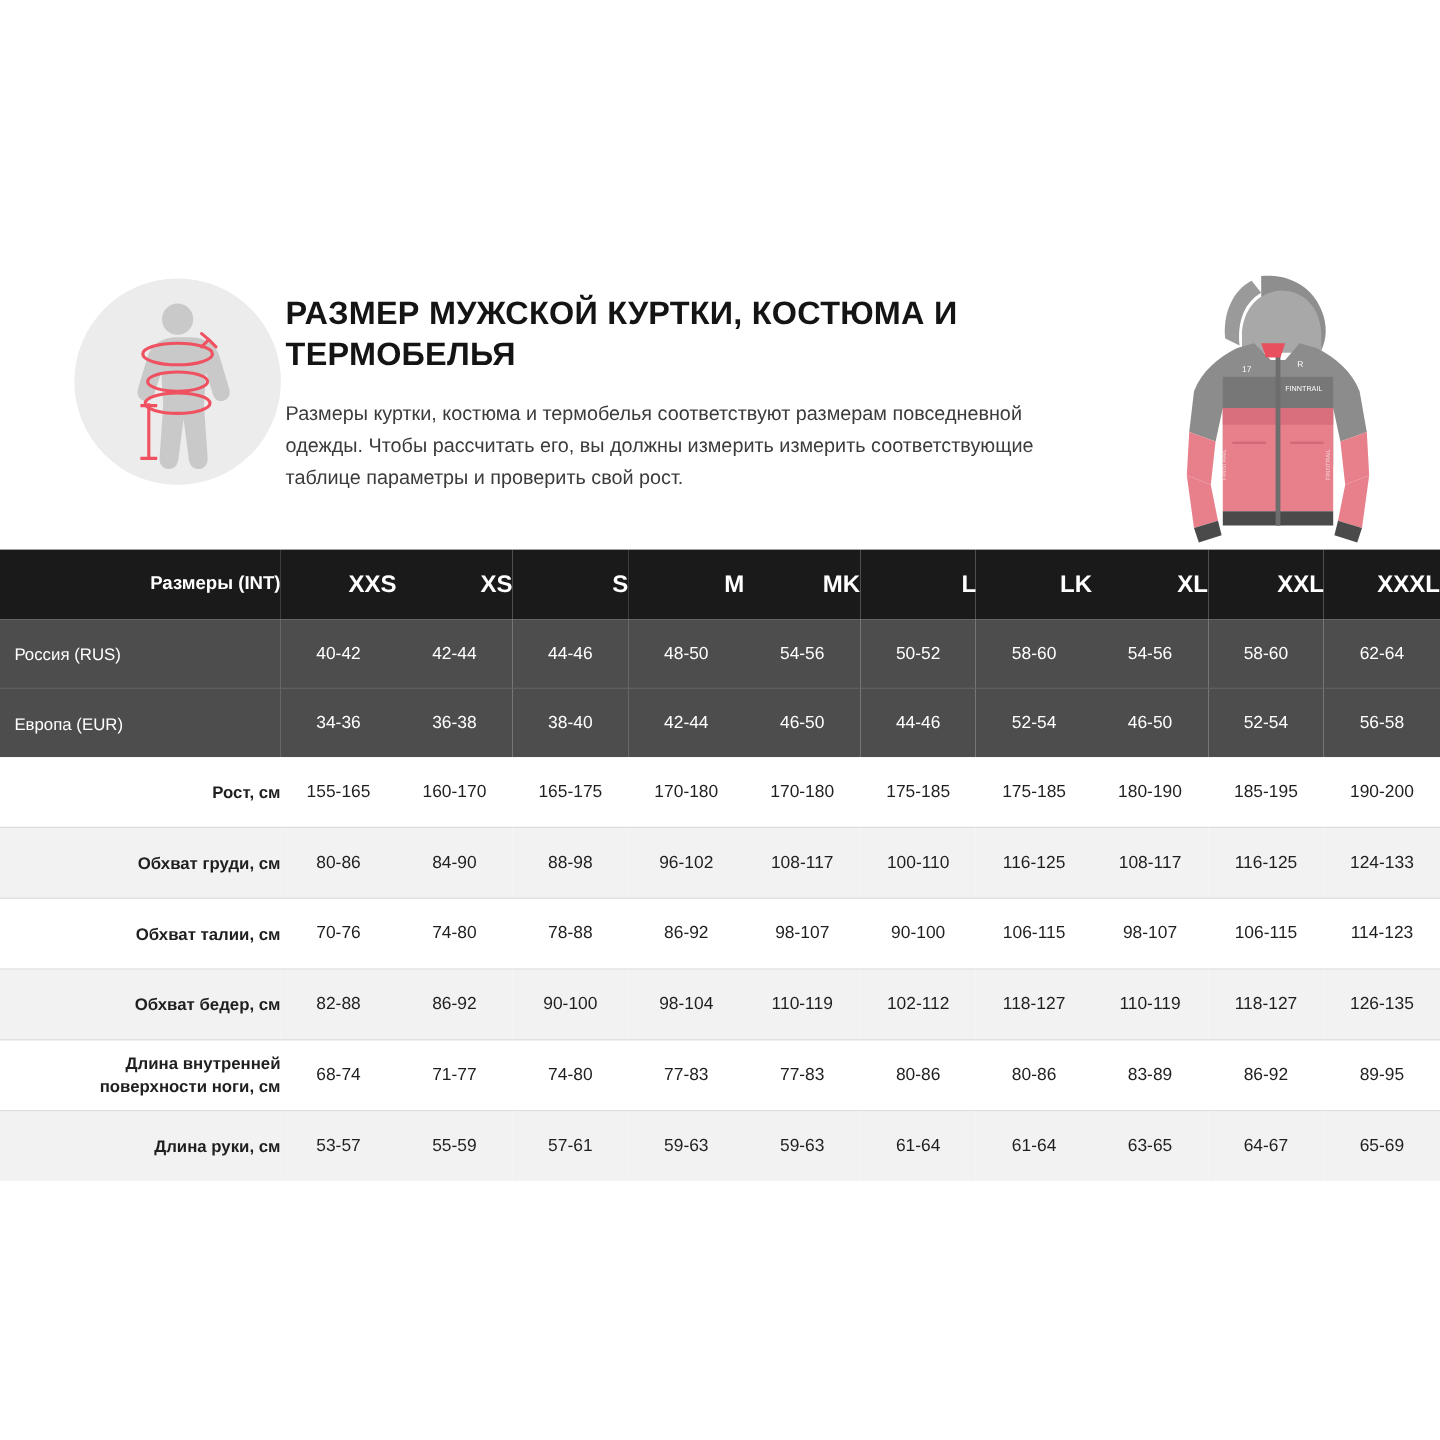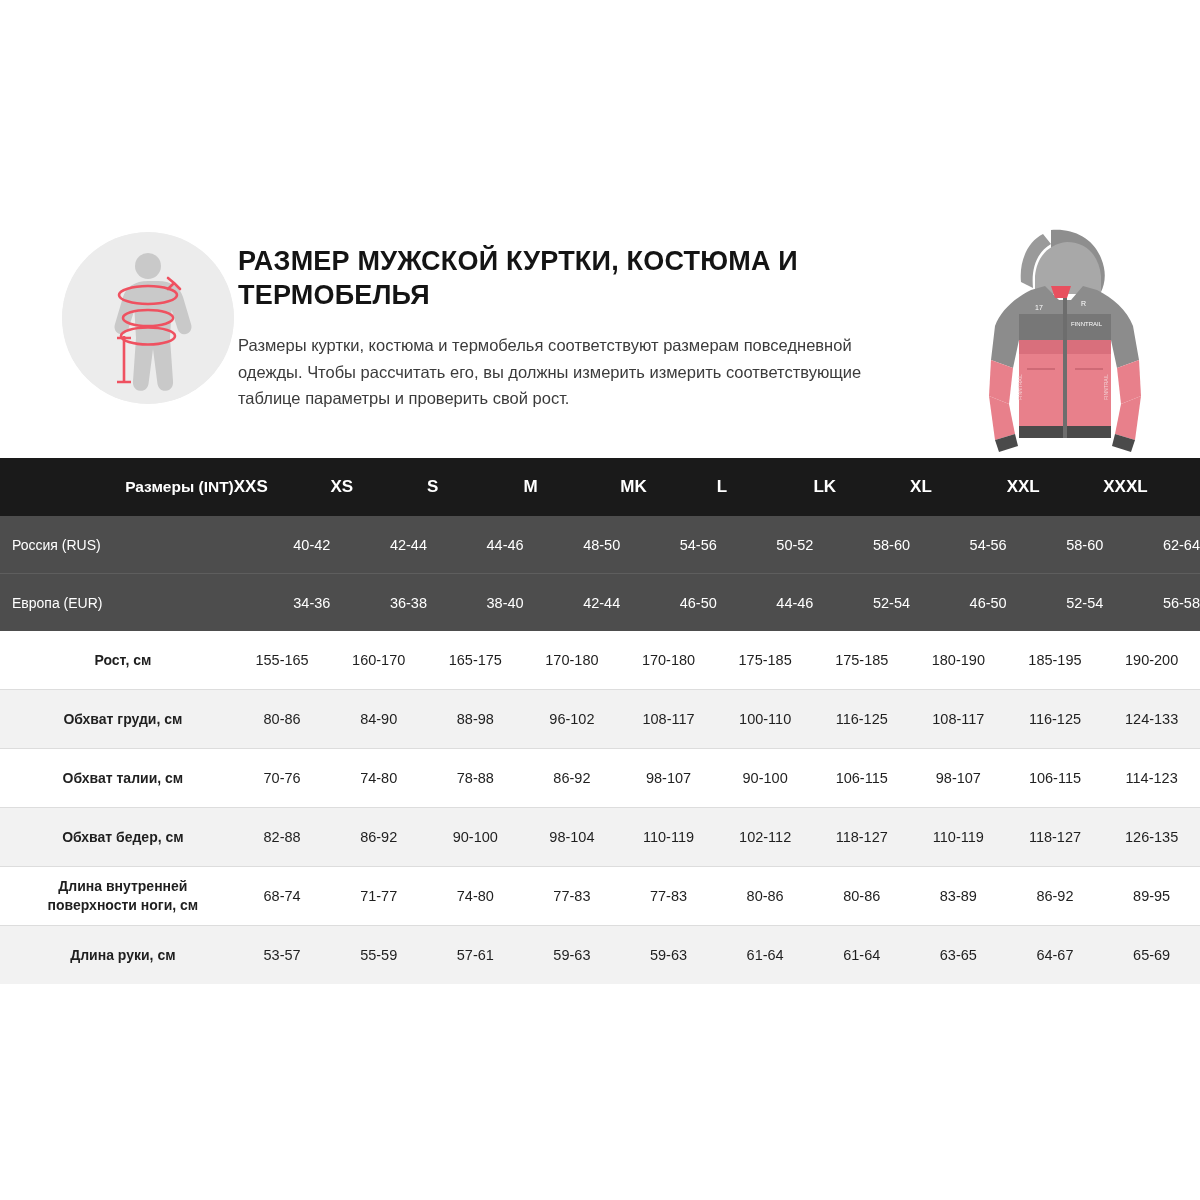--- a/index.html
+++ b/index.html
@@ -100,22 +100,22 @@
     font-size: 16px;
     font-weight: bold;
     vertical-align: middle;
   }
   tr.head-row th.label {
     text-align: right;
     padding-left: 12px;
     font-size: 15.5px;
   }
   tr.head-row th.val {
-    text-align: left;
-    font-size: 17px;
+    text-align: right;
+    font-size: 20px;
   }
 
   
   tr.dark-row {
     background: #4d4d4d;
   }
   tr.dark-row td {
     height: 57px;
     color: #ffffff;
     font-size: 14.5px;
@@ -123,34 +123,34 @@
     border-bottom: 1px solid #5e5e5e;
   }
   tr.dark-row.last td { border-bottom: none; }
   tr.dark-row td.label {
     text-align: left;
     padding-left: 12px;
     font-size: 14px;
     margin-left: 27px;
   }
   tr.dark-row td.val {
-    text-align: right;
+    text-align: center;
     font-size: 14.5px;
   }
 
   
   tr.light-row td {
     height: 58px;
     font-size: 14.5px;
     color: #1f1f1f;
     vertical-align: middle;
     border-bottom: 1px solid #dddddd;
   }
   tr.light-row td.label {
-    text-align: center;
+    text-align: right;
     padding-left: 12px;
     font-weight: bold;
     font-size: 14px;
     line-height: 1.35;
   }
   tr.light-row td.val {
     text-align: center;
   }
   tr.light-row.odd { background: #ffffff; }
   tr.light-row.even { background: #f2f2f2; }

